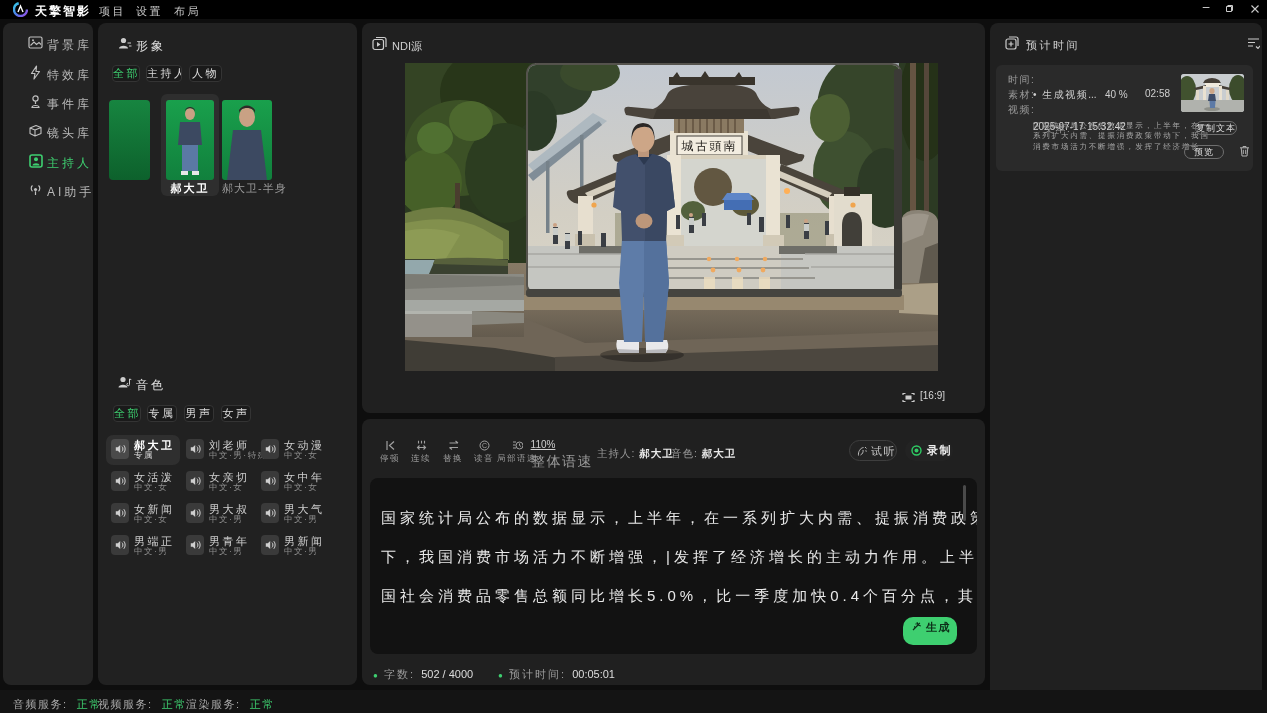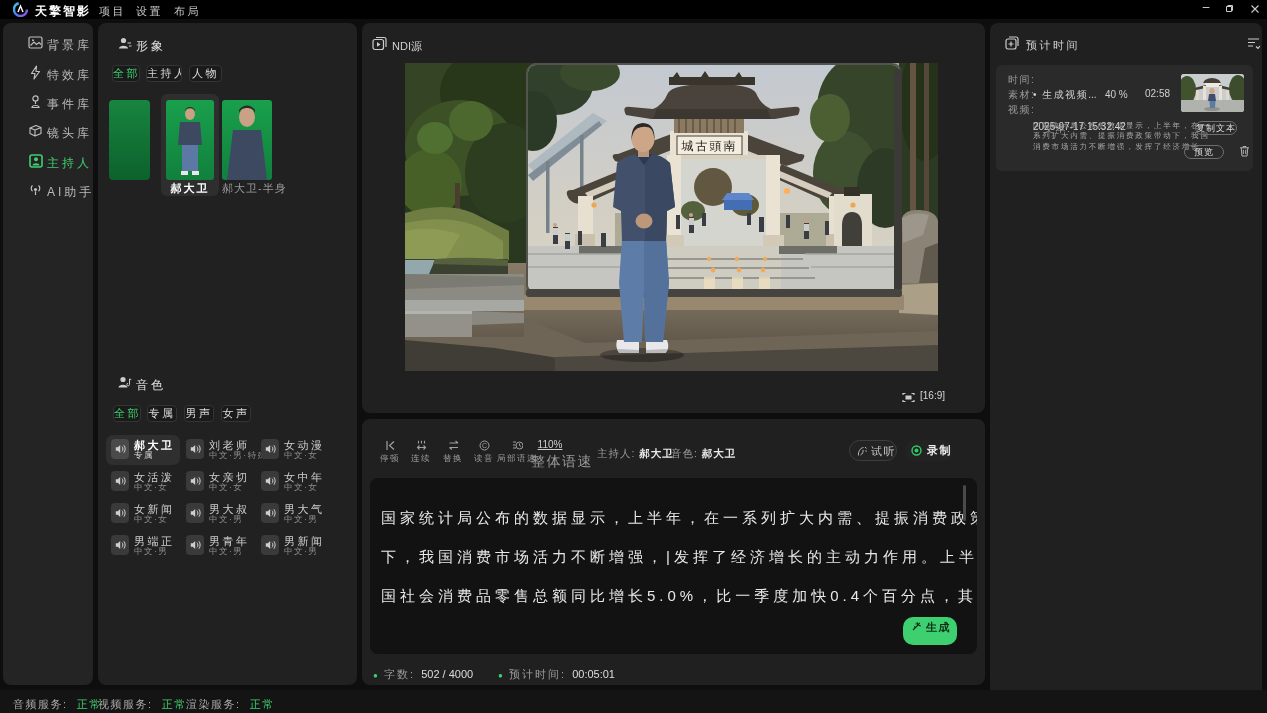--- a/index.html
+++ b/index.html
@@ -466,21 +466,21 @@
         <circle cx="5.5" cy="5.5" r="4.5" fill="none" stroke="#a0a0a0" stroke-width="1"></circle>
         <text x="5.5" y="8" font-size="7" fill="#a0a0a0" text-anchor="middle" font-family="Liberation Sans">C</text>
       </svg>
       <div class="abs" style="left:98px;top:34px;width:48px;text-align:center;font-size:8.5px;color:#9b9b9b;white-space:nowrap;letter-spacing:1.5px;">读音</div>
       <svg class="abs" style="left:150px;top:21px" width="11" height="11" viewBox="0 0 11 11">
         <path d="M1 2 H4 M1 5 H3.5 M1 8 H4" stroke="#a0a0a0" stroke-width="1.1"></path>
         <circle cx="7.5" cy="5.5" r="3.5" fill="none" stroke="#a0a0a0" stroke-width="1"></circle>
         <path d="M7.5 3.5 V5.5 L9 6.5" stroke="#a0a0a0" fill="none" stroke-width="1"></path>
       </svg>
       <div class="abs" style="left:131px;top:34px;width:48px;text-align:center;font-size:8.5px;color:#9b9b9b;white-space:nowrap;letter-spacing:1.5px;">局部语速</div>
-      <div class="abs" style="left:164px;top:20px;width:48px;text-align:center;font-size:10px;color:#cfcfcf;text-decoration:underline;">110%</div>
+      <div class="abs" style="left:157px;top:20px;width:48px;text-align:center;font-size:10px;color:#cfcfcf;text-decoration:underline;">110%</div>
       <div class="abs" style="left:169px;top:34px;width:48px;text-align:center;font-size:14px;color:#9b9b9b;white-space:nowrap;letter-spacing:1.5px;">整体语速</div>
     </div>
   <div class="abs" style="left:235px;top:28px;font-size:10.5px;color:#9b9b9b;white-space:nowrap;letter-spacing:1px;">主持人: <b style="color:#e8e8e8">郝大卫</b></div>
   <div class="abs" style="left:309px;top:28px;font-size:10.5px;color:#9b9b9b;white-space:nowrap;letter-spacing:1px;">音色: <b style="color:#e8e8e8">郝大卫</b></div>
   <div class="abs" style="left:487px;top:21px;width:48px;height:21px;border:1px solid #3e3e3e;border-radius:11px;background:#232323;color:#ccc;font-size:11px;">
      <svg class="abs" style="left:7px;top:5px" width="11" height="11" viewBox="0 0 11 11">
         <path d="M1.5 9.5 C1 6 3 2 6.5 1.5 M3.5 9 C5.5 8 6.5 6 6 4 M8 1 L9.5 2.5 M9.8 5.2 l-1.5 -0.4" stroke="#bbb" fill="none" stroke-width="1"></path>
       </svg>
      <span class="abs" style="left:21px;top:3px;letter-spacing:1.5px;">试听</span>
     </div>

